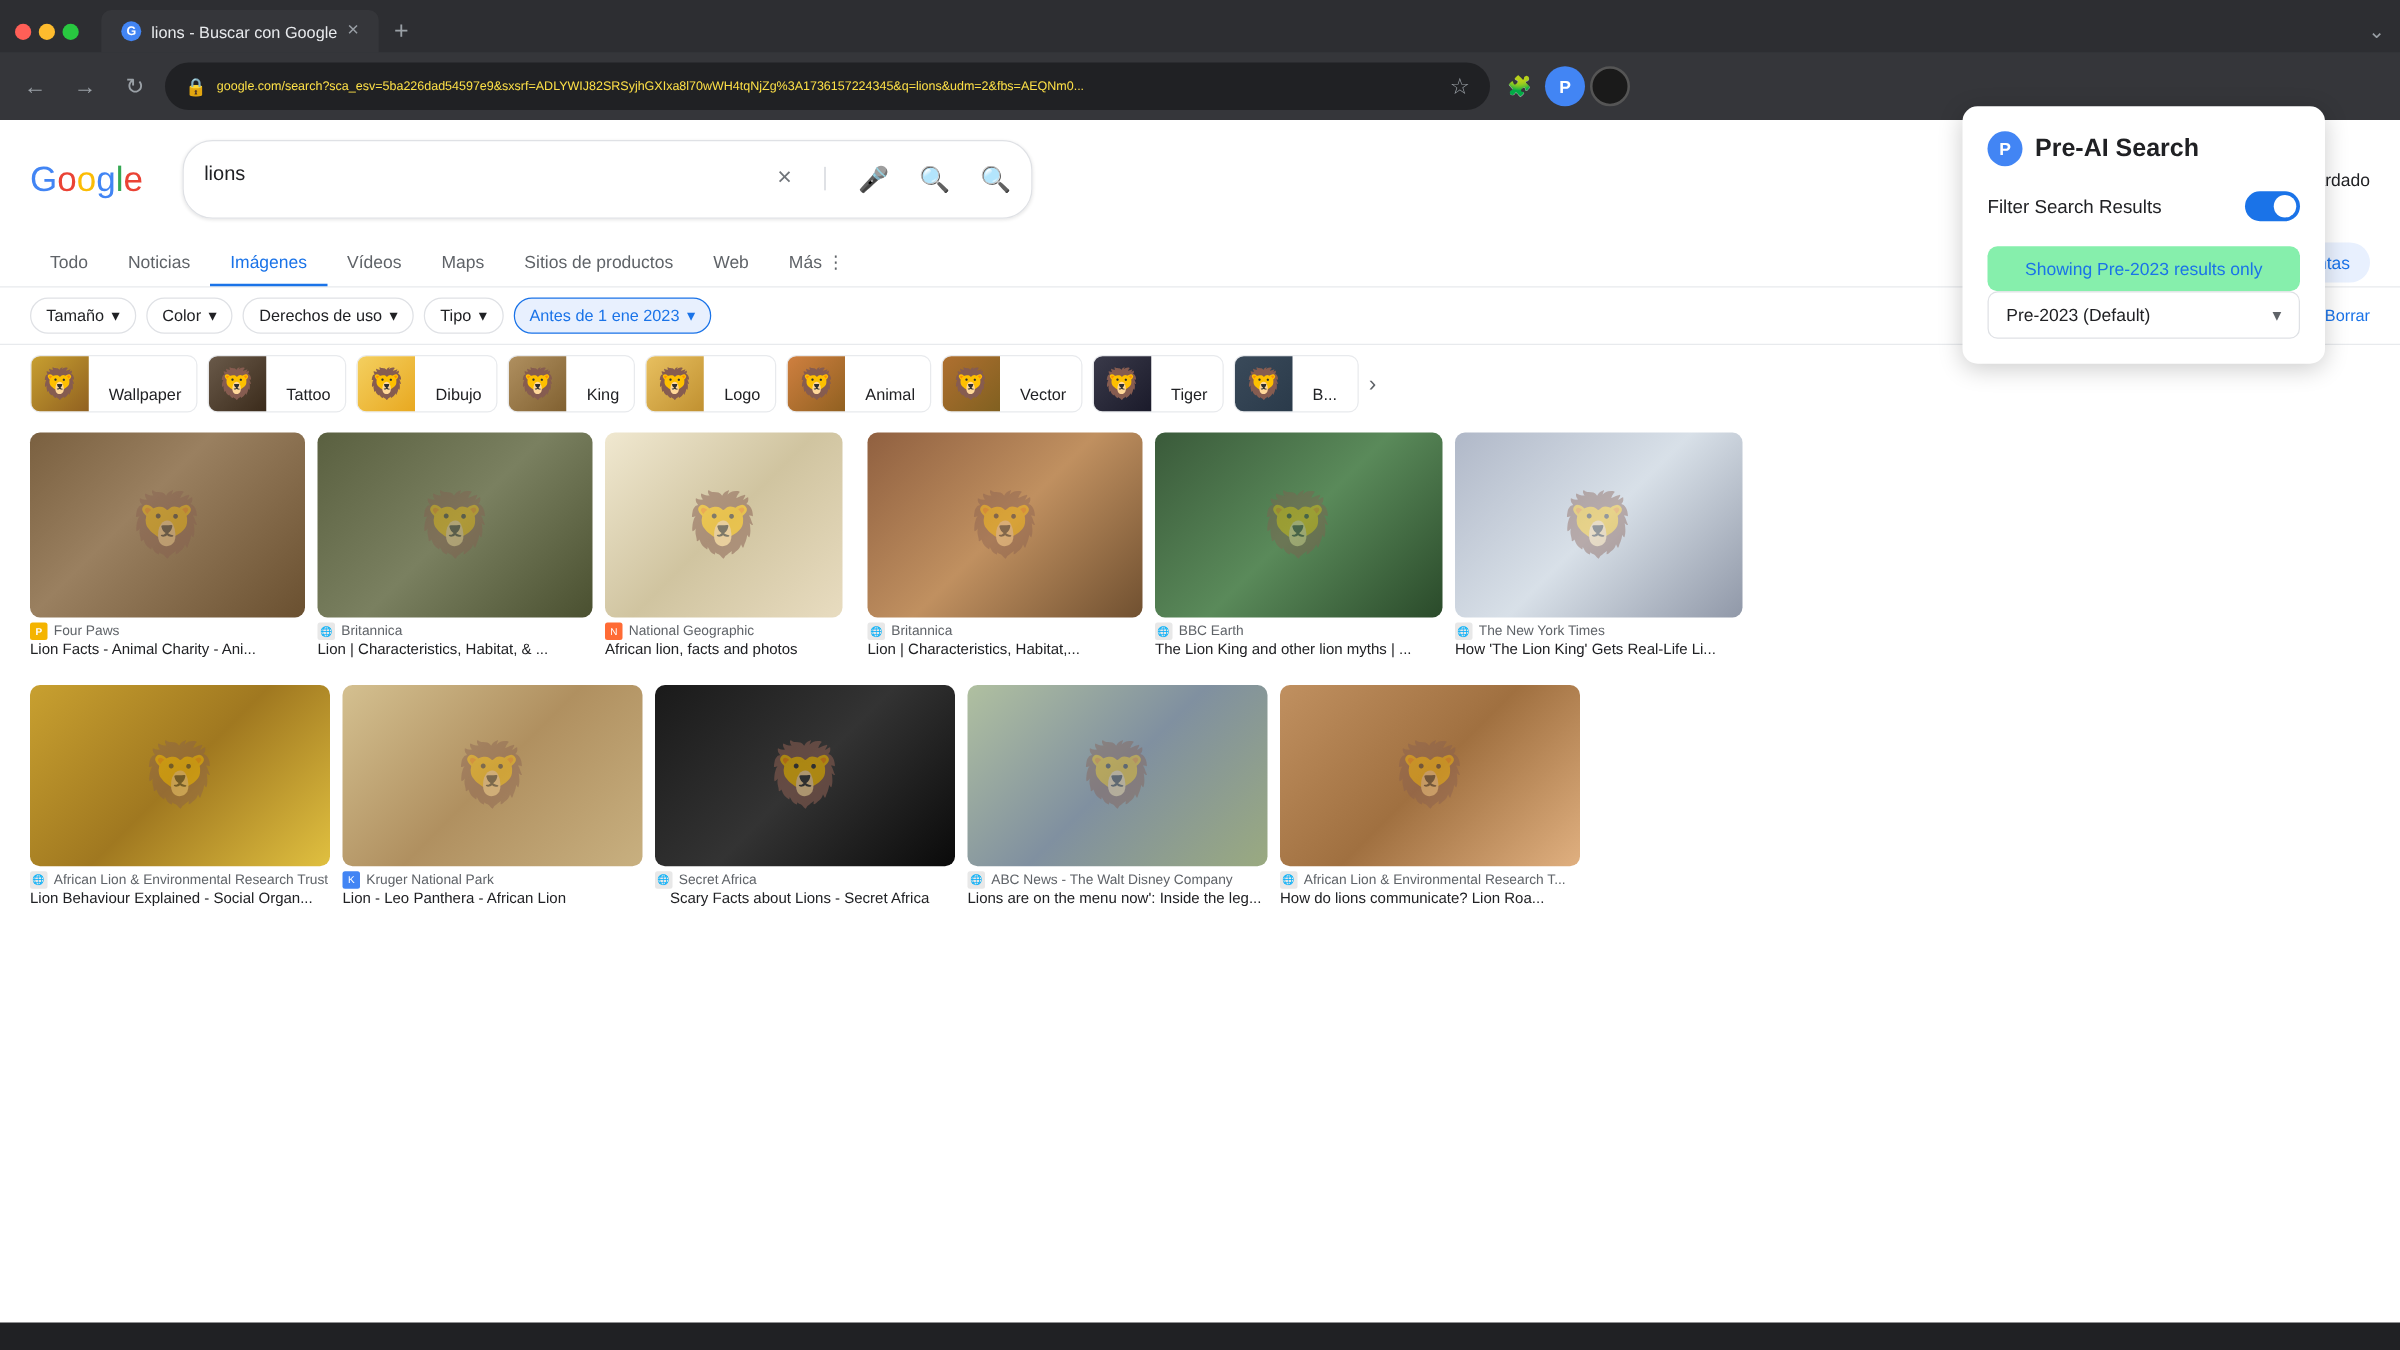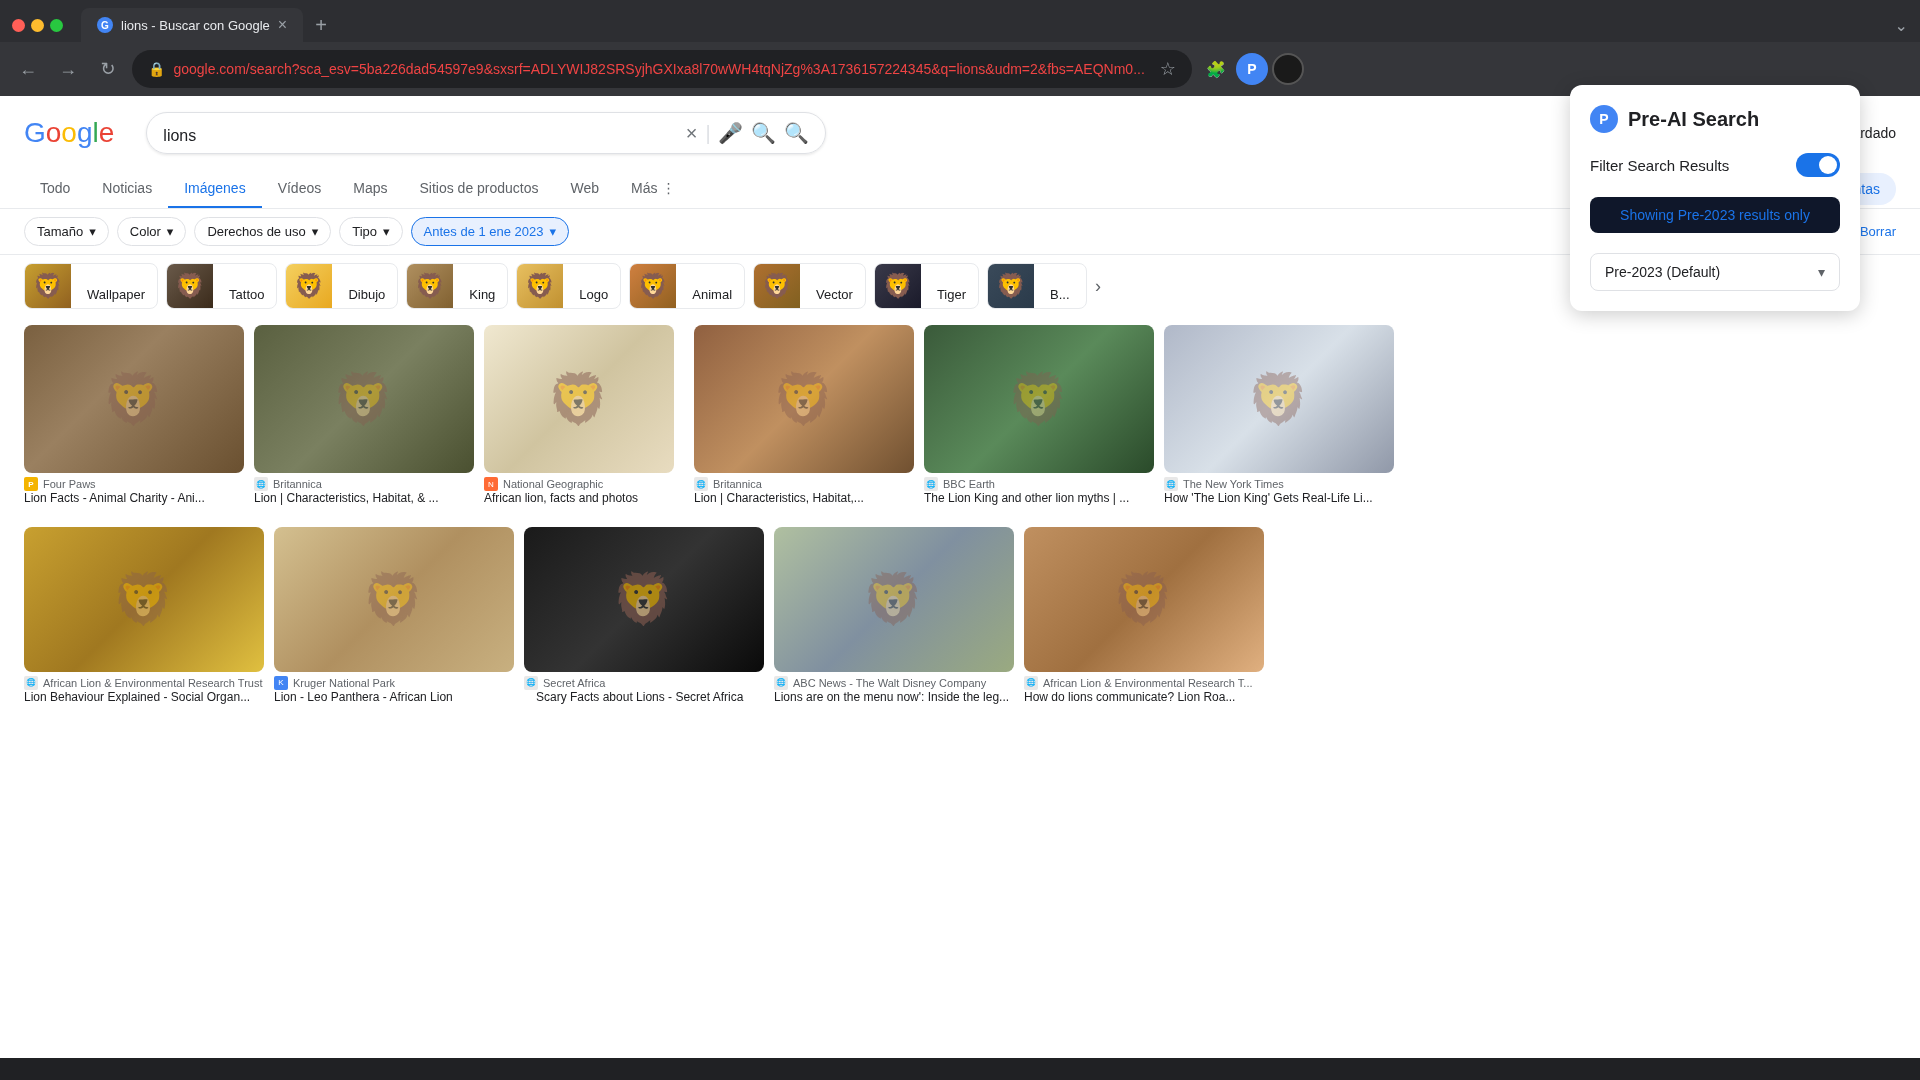--- a/index.html
+++ b/index.html
@@ -16,37 +16,37 @@
     .tab { display: flex; align-items: center; gap: 8px; background: #35363a; border-radius: 8px 8px 0 0; padding: 8px 16px; min-width: 200px; max-width: 280px; color: #e8eaed; font-size: 13px; }
     .tab .tab-favicon { width: 16px; height: 16px; background: #4285f4; border-radius: 50%; display: flex; align-items: center; justify-content: center; font-size: 10px; color: white; font-weight: bold; }
     .tab .tab-title { flex: 1; overflow: hidden; text-overflow: ellipsis; white-space: nowrap; }
     .tab .tab-close { color: #9aa0a6; font-size: 16px; cursor: pointer; }
     .tab-new { color: #9aa0a6; font-size: 20px; cursor: pointer; margin-left: 4px; }
     .tab-expand { color: #9aa0a6; font-size: 16px; margin-left: auto; cursor: pointer; }
 
     .nav-bar { display: flex; align-items: center; padding: 8px 12px; gap: 8px; background: #35363a; }
     .nav-btn { color: #9aa0a6; font-size: 18px; cursor: pointer; width: 32px; height: 32px; display: flex; align-items: center; justify-content: center; border-radius: 50%; }
     .address-bar { flex: 1; background: #202124; border-radius: 20px; padding: 8px 16px; display: flex; align-items: center; gap: 8px; max-width: 1060px; }
-    .address-text { flex: 1; color: #ef4444; font-size: 14px; overflow: hidden; text-overflow: ellipsis; white-space: nowrap; }
+    .address-text { flex: 1; color: #fde047; font-size: 10px; overflow: hidden; text-overflow: ellipsis; white-space: nowrap; }
     .nav-icons { display: flex; gap: 4px; color: #9aa0a6; font-size: 18px; }
     .nav-icon { width: 32px; height: 32px; display: flex; align-items: center; justify-content: center; border-radius: 50%; cursor: pointer; }
     .profile-avatar { width: 32px; height: 32px; border-radius: 50%; background: #4285f4; display: flex; align-items: center; justify-content: center; color: white; font-weight: bold; font-size: 14px; cursor: pointer; }
     .dark-circle { width: 32px; height: 32px; border-radius: 50%; background: #1a1a1a; border: 2px solid #555; cursor: pointer; }
     .bookmarks-bar { background: #35363a; padding: 4px 12px; color: #9aa0a6; font-size: 12px; border-bottom: 1px solid #444; }
 
     .google-header { display: flex; align-items: center; padding: 16px 24px; gap: 24px; }
     .google-logo { font-size: 28px; font-family: Arial; color: #4285f4; font-weight: 400; margin-right: 8px; }
     .google-logo span:nth-child(1) { color: #4285f4; }
     .google-logo span:nth-child(2) { color: #ea4335; }
     .google-logo span:nth-child(3) { color: #fbbc05; }
     .google-logo span:nth-child(4) { color: #4285f4; }
     .google-logo span:nth-child(5) { color: #34a853; }
     .google-logo span:nth-child(6) { color: #ea4335; }
 
-    .search-bar { display: flex; align-items: flex-end; border: 1px solid #dfe1e5; border-radius: 24px; padding: 8px 16px; gap: 8px; flex: 1; max-width: 680px; box-shadow: 0 1px 3px rgba(0,0,0,0.1); }
+    .search-bar { display: flex; align-items: flex-start; border: 1px solid #dfe1e5; border-radius: 24px; padding: 18px 16px; gap: 24px; flex: 1; max-width: 680px; box-shadow: 0 1px 3px rgba(0,0,0,0.1); }
     .search-clear { color: #70757a; font-size: 20px; cursor: pointer; }
     .search-mic { color: #4285f4; font-size: 20px; cursor: pointer; }
     .search-lens { color: #4285f4; font-size: 20px; cursor: pointer; }
     .search-submit { color: #4285f4; font-size: 20px; cursor: pointer; }
     .header-right { display: flex; align-items: center; gap: 16px; margin-left: auto; }
 
     
     .nav-tabs { display: flex; align-items: center; padding: 0 24px; border-bottom: 1px solid #e8eaed; gap: 0; }
     .nav-tab { padding: 10px 16px; font-size: 14px; color: #5f6368; cursor: pointer; border-bottom: 2px solid transparent; white-space: nowrap; }
     .nav-tab.active { color: #1a73e8; border-bottom-color: #1a73e8; font-weight: 500; }
@@ -70,21 +70,21 @@
     .popup-overlay { position: absolute; top: 85px; right: 60px; width: 290px; background: white; border-radius: 12px; box-shadow: 0 4px 20px rgba(0,0,0,0.2); padding: 20px; z-index: 1000; }
     .popup-header { display: flex; align-items: center; gap: 10px; margin-bottom: 20px; }
     .popup-logo { width: 28px; height: 28px; background: #4285f4; border-radius: 50%; display: flex; align-items: center; justify-content: center; color: white; font-weight: bold; font-size: 14px; }
     .popup-title { font-size: 20px; font-weight: 600; color: #202124; }
     .filter-row { display: flex; align-items: center; justify-content: space-between; margin-bottom: 20px; }
     .filter-label { font-size: 15px; color: #202124; }
     .toggle { position: relative; width: 44px; height: 24px; }
     .toggle-input { opacity: 0; width: 0; height: 0; }
     .toggle-slider { position: absolute; top: 0; left: 0; right: 0; bottom: 0; background: #1a73e8; border-radius: 12px; cursor: pointer; }
     .toggle-slider:before { content: ''; position: absolute; height: 18px; width: 18px; left: 23px; bottom: 3px; background: white; border-radius: 50%; transition: 0.3s; }
-    .showing-text { background: #0f172a; color: #1a73e8; padding: 10px 16px; border-radius: 8px; font-size: 14px; font-weight: 500; text-align: center; margin-bottom: 20px; }
+    .showing-text { background: #86efac; color: #1a73e8; padding: 10px 16px; border-radius: 8px; font-size: 14px; font-weight: 500; text-align: center; }
     .dropdown { display: flex; align-items: center; justify-content: space-between; border: 1px solid #dfe1e5; border-radius: 8px; padding: 10px 14px; font-size: 14px; color: #202124; cursor: pointer; }
     .dropdown-arrow { color: #5f6368; }
 
     .content-area { display: flex; flex-direction: column; background: white; height: calc(1080px - 118px); overflow: hidden; }
 
     .image-results-container { display: flex; padding: 8px 24px; gap: 10px; overflow: hidden; }
     .img-result-col { display: flex; flex-direction: column; gap: 8px; }
 
     .result-card { cursor: pointer; }
     .result-img { border-radius: 8px; overflow: hidden; display: flex; align-items: center; justify-content: center; }

